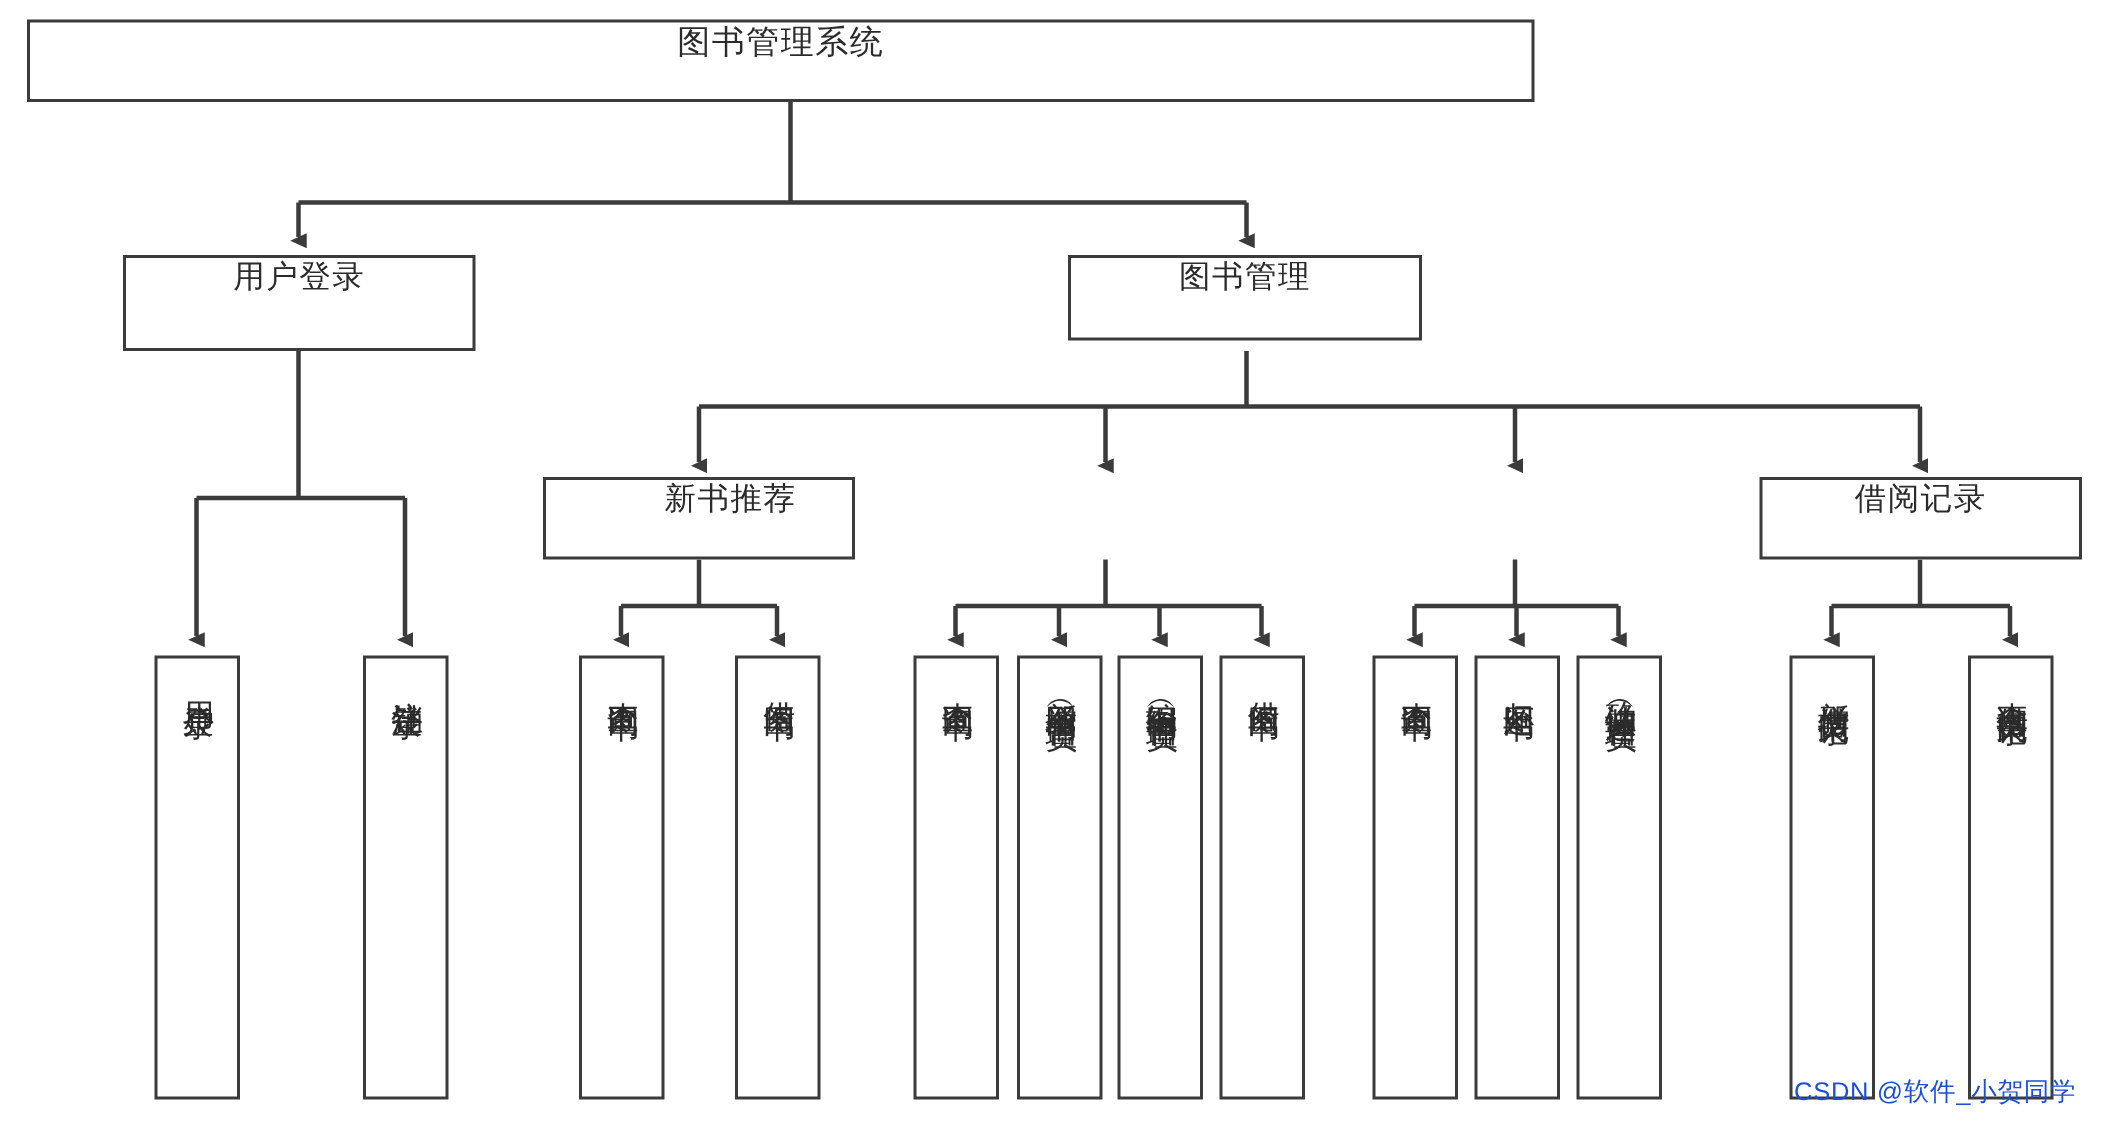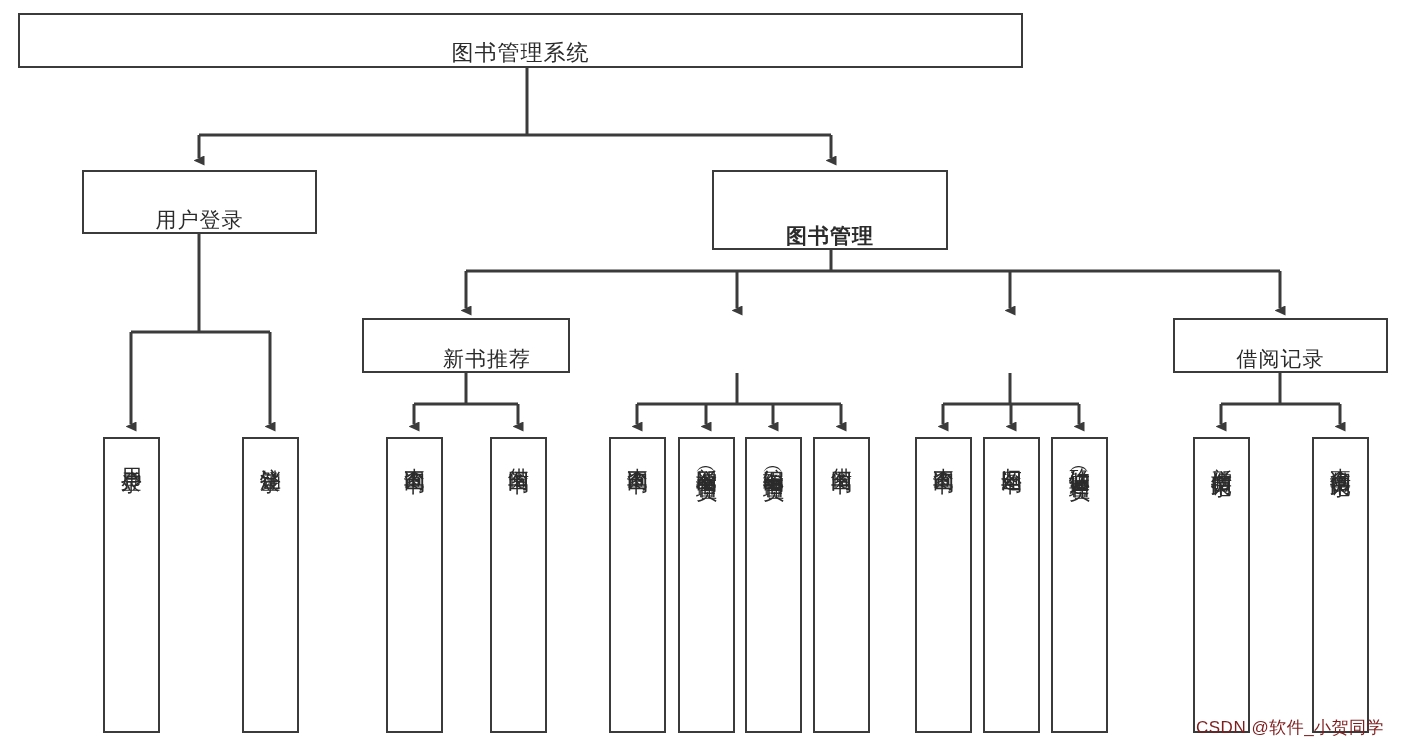--- a/index.html
+++ b/index.html
@@ -24,21 +24,21 @@
     top: 0;
     width: 1405px;
     height: 747px;
   }
   .node {
     position: absolute;
     box-sizing: border-box;
     border: 2px solid #3b3b3b;
     background: #ffffff;
     display: flex;
-    align-items: flex-end;
+    align-items: flex-start;
     justify-content: center;
     color: #2b2b2b;
   }
   .node.horizontal {
     font-size: 21px;
     letter-spacing: 1px;
     line-height: 1.2;
   }
   .node.root {
     font-size: 22px;
@@ -52,21 +52,21 @@
     text-orientation: upright;
     font-size: 21px;
     line-height: 1.34;
     letter-spacing: 2px;
     white-space: nowrap;
     color: #2b2b2b;
   }
   .watermark {
     position: absolute;
     font-size: 17px;
-    color: #7f1d1d;
+    color: #1d4ed8;
     white-space: nowrap;
     letter-spacing: 0.5px;
   }
 </style>
 </head>
 <body>
 
 <div id="canvas">
 
   <svg id="edges" viewBox="0 0 1405 747" xmlns="http://www.w3.org/2000/svg">
@@ -119,21 +119,21 @@
     </g>
   </svg>
 
   <div class="node horizontal root" style="left:18px; top:13px; width:1005px; height:55px;">
     <span>图书管理系统</span>
   </div>
 
   <div class="node horizontal" style="left:82px; top:170px; width:235px; height:64px;">
     <span>用户登录</span>
   </div>
-  <div class="node horizontal" style="left:712px; top:170px; width:236px; height:80px;font-weight:bold;">
+  <div class="node horizontal" style="left:712px; top:170px; width:236px; height:57px;">
     <span>图书管理</span>
   </div>
 
   <div class="node horizontal" style="left:362px; top:318px; width:208px; height:55px;padding-left:42px;">
     <span>新书推荐</span>
   </div>
   <div class="node horizontal" style="left:1173px; top:318px; width:215px; height:55px;">
     <span>借阅记录</span>
   </div>
 

